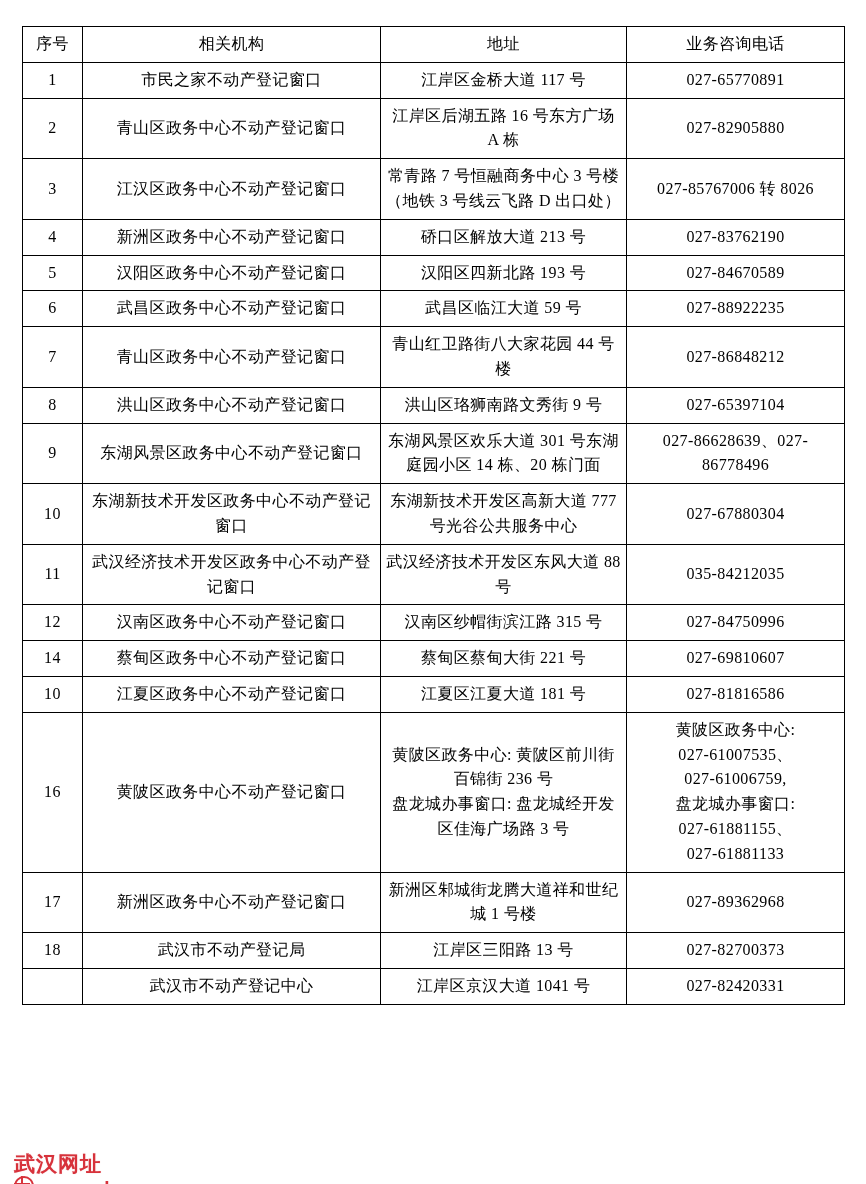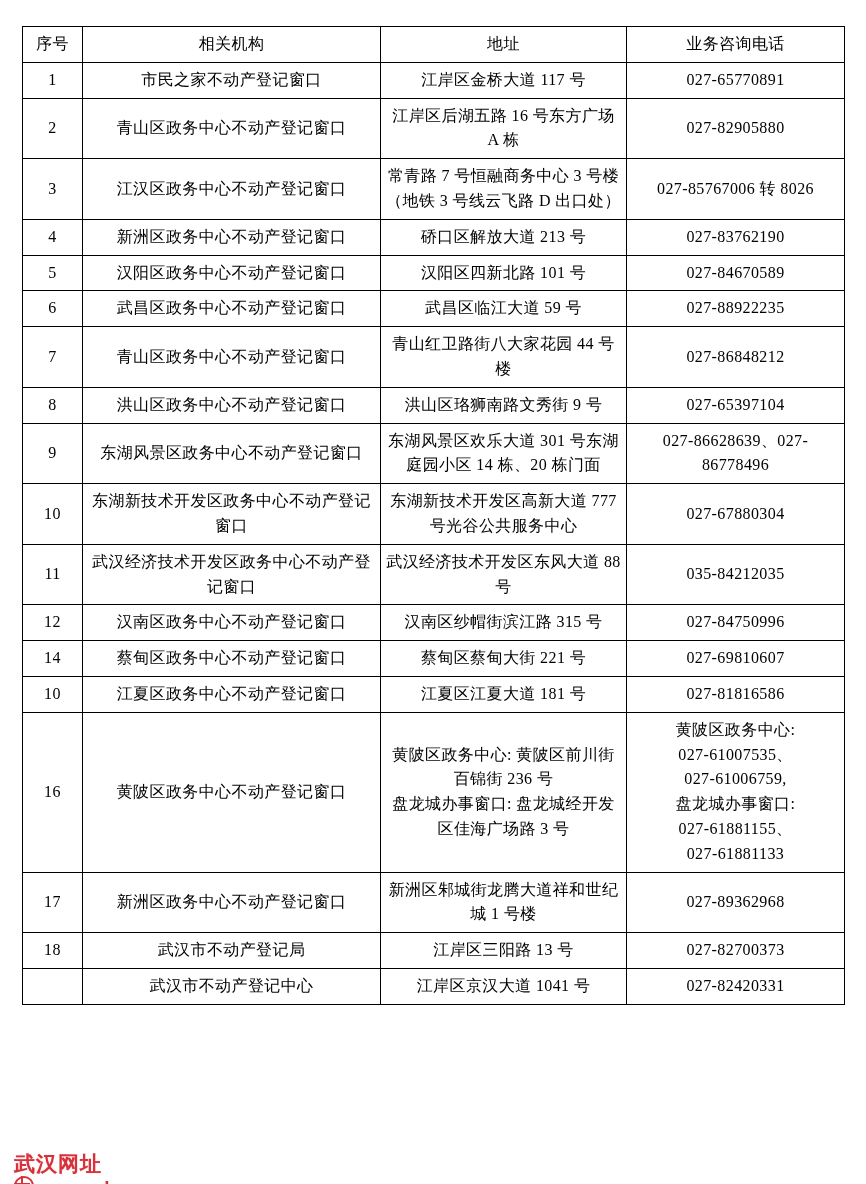--- a/index.html
+++ b/index.html
@@ -157,21 +157,21 @@
       </tr>
       <tr>
         <td class="idx">4</td>
         <td class="org">新洲区政务中心不动产登记窗口</td>
         <td class="addr">硚口区解放大道 213 号</td>
         <td class="tel">027-83762190</td>
       </tr>
       <tr>
         <td class="idx">5</td>
         <td class="org">汉阳区政务中心不动产登记窗口</td>
-        <td class="addr">汉阳区四新北路 101 号</td>
+        <td class="addr">汉阳区四新北路 193 号</td>
         <td class="tel">027-84670589</td>
       </tr>
       <tr>
         <td class="idx">6</td>
         <td class="org">武昌区政务中心不动产登记窗口</td>
         <td class="addr">武昌区临江大道 59 号</td>
         <td class="tel">027-88922235</td>
       </tr>
       <tr>
         <td class="idx">7</td>

